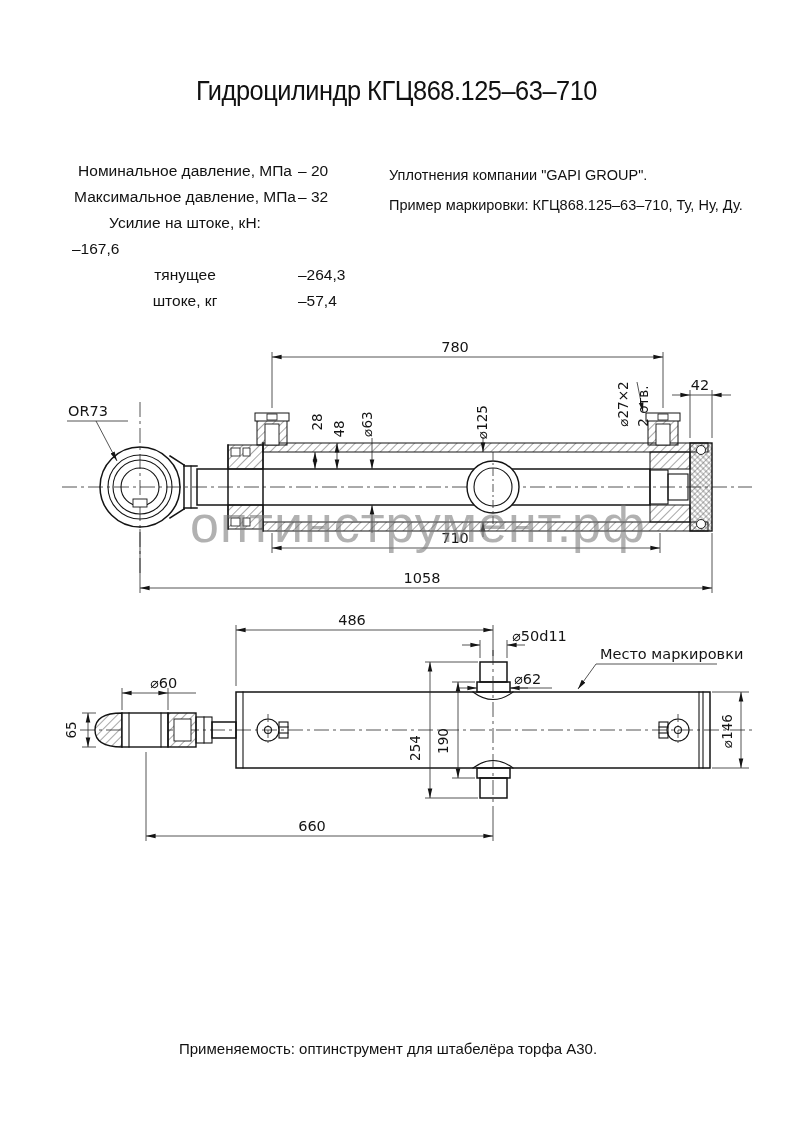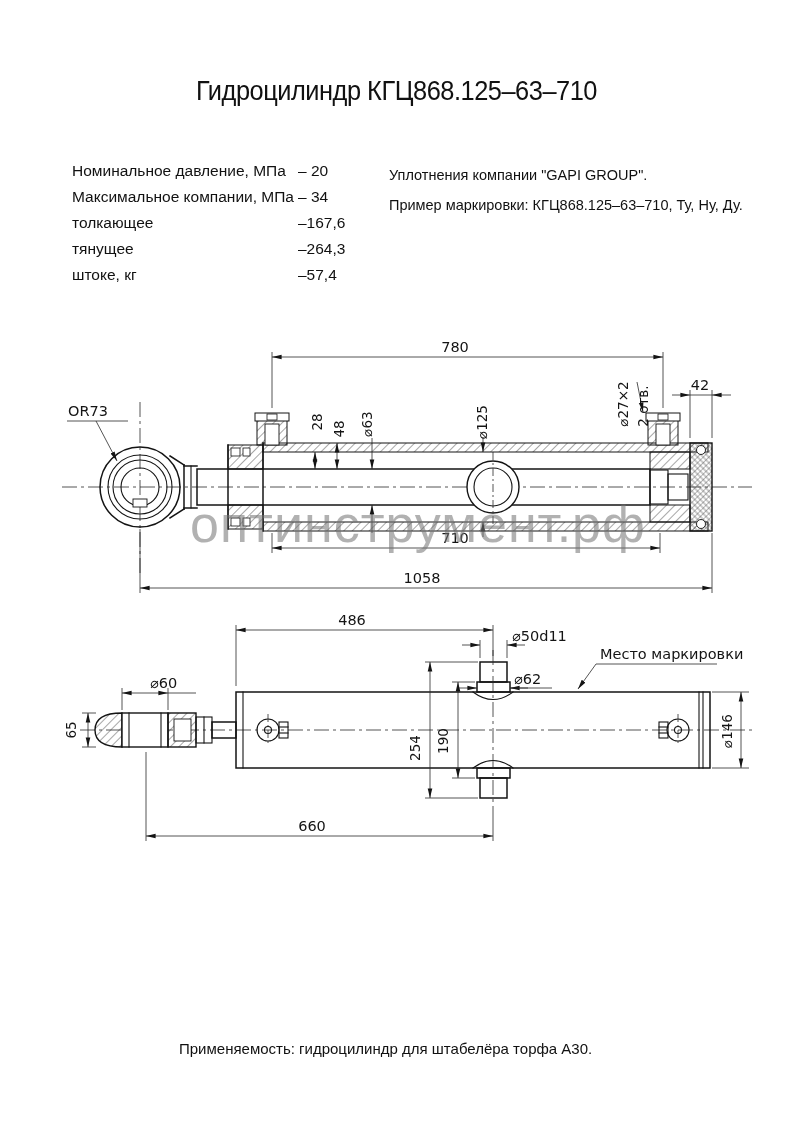--- a/index.html
+++ b/index.html
@@ -8,21 +8,21 @@
     font-family:"Liberation Sans",sans-serif;color:#111;
     border-bottom:1px solid #c9c9c9;
   }
   .title{
     position:absolute;top:76px;left:0;width:100%;text-align:center;
     font-size:27px;letter-spacing:-0.5px;color:#111;
     transform:scaleX(0.94);
   }
   .specs{position:absolute;left:72px;top:158px;width:310px;font-size:15.5px;}
   .spec-row{display:flex;height:26px;line-height:26px;}
-  .spec-label{width:226px;}
+  .spec-label{width:226px;text-align:center;}
   .spec-value{width:80px;}
   .notes{position:absolute;left:389px;top:160px;width:360px;font-size:14.5px;line-height:30px;}
   .application{position:absolute;left:179px;top:1040px;font-size:15px;}
   .watermark{
     position:absolute;left:190px;top:494px;width:440px;
     font-size:52px;color:#737373;opacity:0.55;letter-spacing:1px;
     pointer-events:none;z-index:5;white-space:nowrap;
   }
   svg{position:absolute;left:0;}
   #svg-top{top:340px;}
@@ -44,25 +44,28 @@
 <div class="page">
 
   <div class="title">Гидроцилиндр КГЦ868.125–63–710</div>
 
   <div class="specs">
     <div class="spec-row">
       <div class="spec-label">Номинальное давление, МПа</div>
       <div class="spec-value">– 20</div>
     </div>
     <div class="spec-row">
-      <div class="spec-label">Максимальное компании, МПа</div>
-      <div class="spec-value">– 34</div>
-    </div>
-    <div class="spec-row">
-      <div class="spec-label">толкающее</div>
+      <div class="spec-label">Максимальное давление, МПа</div>
+      <div class="spec-value">– 32</div>
+    </div>
+    <div class="spec-row">
+      <div class="spec-label">Усилие на штоке, кН:</div>
+      <div class="spec-value"></div>
+    </div>
+    <div class="spec-row">
       <div class="spec-value">–167,6</div>
     </div>
     <div class="spec-row">
       <div class="spec-label">тянущее</div>
       <div class="spec-value">–264,3</div>
     </div>
     <div class="spec-row">
       <div class="spec-label">штоке, кг</div>
       <div class="spec-value">–57,4</div>
     </div>
@@ -339,15 +342,15 @@
     </g>
 
     <g>
       <line class="thin" x1="146" y1="752" x2="146" y2="841"></line>
       <line class="thin" x1="493" y1="812" x2="493" y2="841"></line>
       <line class="thin" x1="146" y1="836" x2="493" y2="836" marker-start="url(#ar)" marker-end="url(#ar)"></line>
       <text class="dt" x="312" y="831" text-anchor="middle">660</text>
     </g>
   </svg>
 
-  <div class="application">Применяемость: гидроцилиндр для штабелёра торфа А30.</div>
+  <div class="application">Применяемость: оптинструмент для штабелёра торфа А30.</div>
 
 </div>
 
 </body></html>

